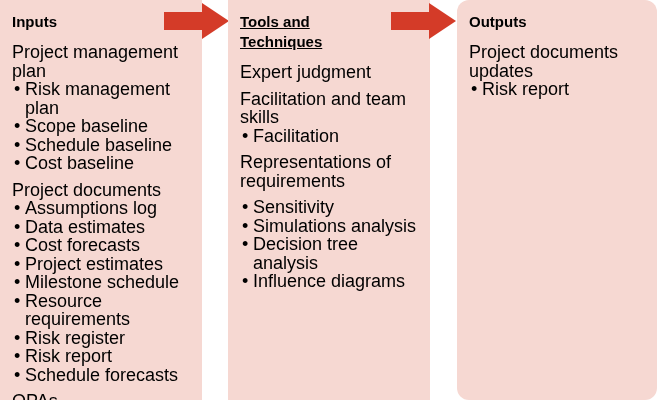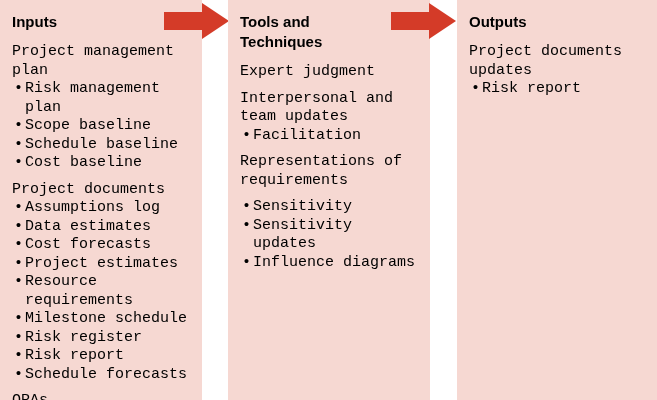--- a/index.html
+++ b/index.html
@@ -22,34 +22,33 @@
   .col {
     position: absolute;
     top: 0;
     height: 400px;
     background: var(--panel_bg, #f6d8d2);
     box-sizing: border-box;
     padding: 12px 8px 0 12px;
   }
   .col-inputs  { left: 0;     width: 202px; }
   .col-tools   { left: 228px; width: 202px; }
-  .col-outputs { left: 457px; width: 200px; }
+  .col-outputs { left: 457px; width: 200px; border-radius: 12px; }
   .heading {
     font-size: 15px;
     font-weight: bold;
     line-height: 20px;
     margin: 0 0 11px 0;
   }
-  .col-tools .heading { max-width: 105px; }
+  .col-tools .heading { max-width: 105px; text-decoration: underline; }
   .col-outputs .groups { max-width: 155px; }
   .group {
     margin: 0 0 8px 0;
-    font-size: 15px;
+    font-size: 18px;
     line-height: 18.5px;
-    font-family: Liberation Mono, monospace;
   }
   .bullet {
     position: relative;
     padding-left: 13px;
   }
   .bullet::before {
     content: "\2022";
     position: absolute;
     left: 2px;
   }
@@ -77,22 +76,22 @@
           <div class="bullet">Scope baseline</div>
           <div class="bullet">Schedule baseline</div>
           <div class="bullet">Cost baseline</div>
         </div>
         <div class="group">
           <div class="label">Project documents</div>
           <div class="bullet">Assumptions log</div>
           <div class="bullet">Data estimates</div>
           <div class="bullet">Cost forecasts</div>
           <div class="bullet">Project estimates</div>
+          <div class="bullet">Milestone schedule</div>
           <div class="bullet">Resource requirements</div>
-          <div class="bullet">Milestone schedule</div>
           <div class="bullet">Risk register</div>
           <div class="bullet">Risk report</div>
           <div class="bullet">Schedule forecasts</div>
         </div>
         <div class="group">
           <div class="label">OPAs</div>
         </div>
         <div class="group">
           <div class="label">EEFs</div>
         </div>
@@ -103,29 +102,30 @@
     <polygon points="0,9 38,9 38,0 65,18 38,36 38,27 0,27"></polygon>
   </svg>
 
   <section class="col col-tools">
     <h2 class="heading">Tools and Techniques</h2>
     <div class="groups">
         <div class="group">
           <div class="label">Expert judgment</div>
         </div>
         <div class="group">
-          <div class="label">Interpersonal and team updates</div>
+          <div class="label">Facilitation and team skills</div>
           <div class="bullet">Facilitation</div>
         </div>
         <div class="group">
           <div class="label">Representations of requirements</div>
         </div>
         <div class="group">
           <div class="bullet">Sensitivity</div>
-          <div class="bullet">Sensitivity updates</div>
+          <div class="bullet">Simulations analysis</div>
+          <div class="bullet">Decision tree analysis</div>
           <div class="bullet">Influence diagrams</div>
         </div>
       </div>
   </section>
 
   <svg class="arrow arrow-2" viewBox="0 0 65 36" aria-hidden="true">
     <polygon points="0,9 38,9 38,0 65,18 38,36 38,27 0,27"></polygon>
   </svg>
 
   <section class="col col-outputs">

